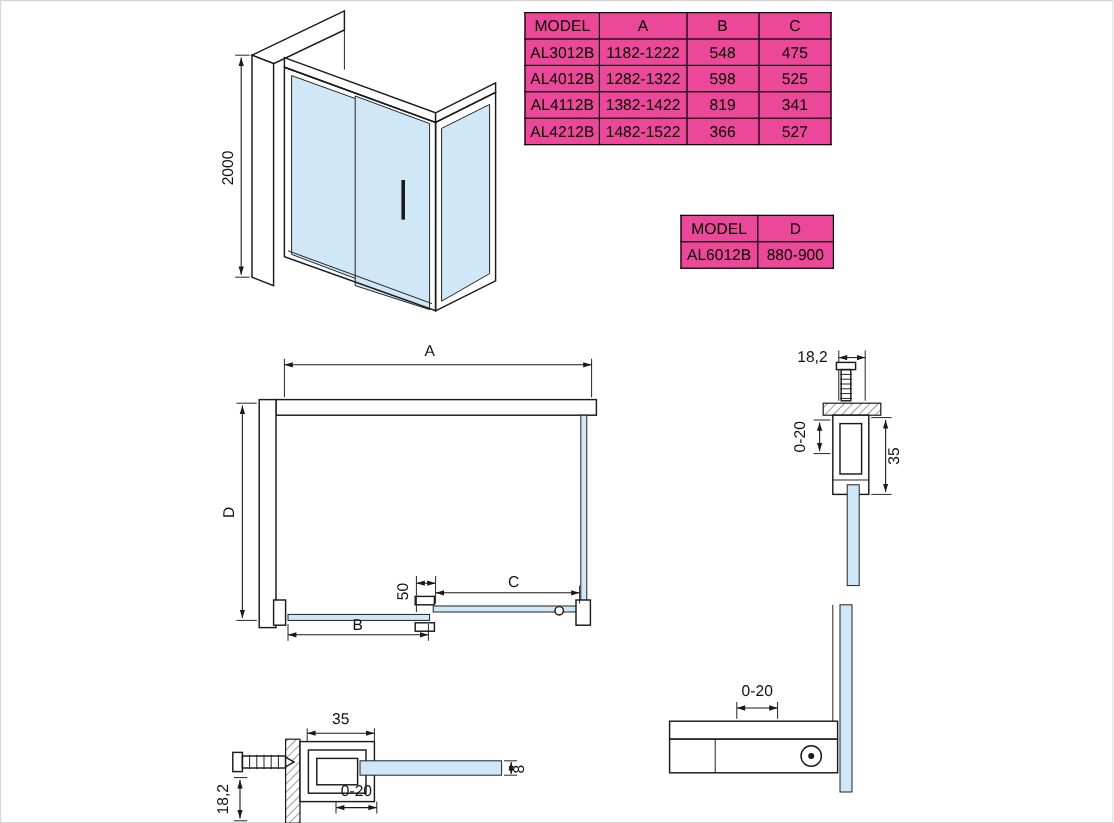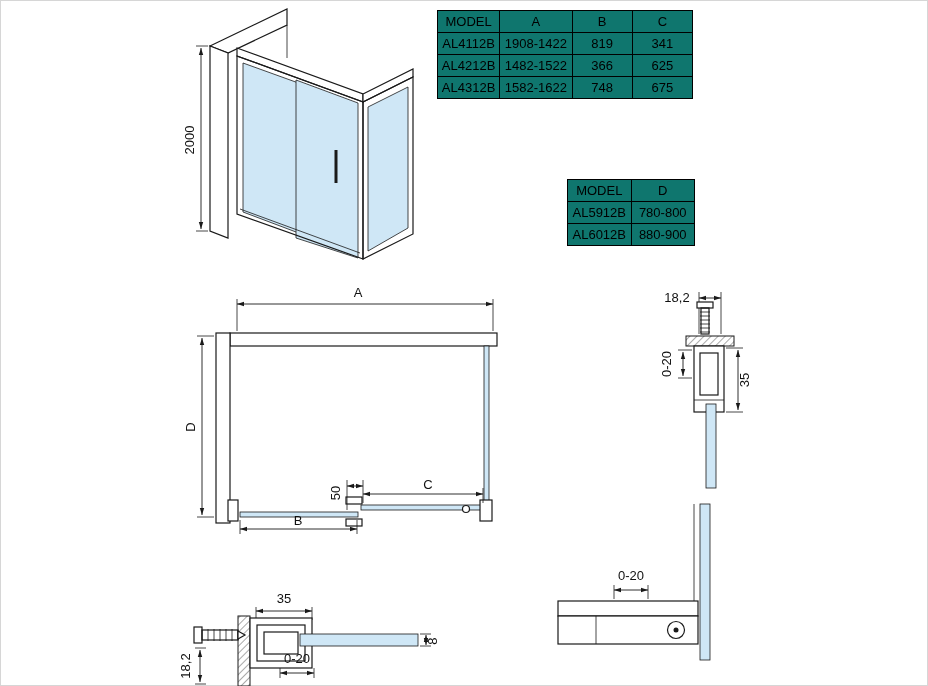--- a/index.html
+++ b/index.html
@@ -29,21 +29,21 @@
   .ext   { stroke: #1a1a1a; stroke-width: 0.8; }
   .dim   { stroke: #1a1a1a; stroke-width: 0.9; fill: none; }
   .dt    { font-family: "Liberation Sans", sans-serif; font-size: 13px; fill: #111; text-anchor: middle; }
   .handle{ stroke: #1a1a1a; stroke-width: 3; }
 
   
   table.spec {
     position: absolute;
     border-collapse: collapse;
     table-layout: fixed;
-    background: #0f766e;
+    background: #ec4899;
   }
   table.spec th, table.spec td {
     border: 1px solid #000;
     font-size: 13px;
     font-weight: 400;
     color: #000;
     text-align: center;
     height: 22px;
     padding: 0 3px;
     white-space: nowrap;
@@ -256,56 +256,58 @@
     <thead>
       <tr>
         <th>MODEL</th>
         <th>A</th>
         <th>B</th>
         <th>C</th>
       </tr>
     </thead>
     <tbody>
       <tr>
+        <td>AL3012B</td>
+        <td>1182-1222</td>
+        <td>548</td>
+        <td>475</td>
+      </tr>
+      <tr>
+        <td>AL4012B</td>
+        <td>1282-1322</td>
+        <td>598</td>
+        <td>525</td>
+      </tr>
+      <tr>
         <td>AL4112B</td>
-        <td>1908-1422</td>
+        <td>1382-1422</td>
         <td>819</td>
         <td>341</td>
       </tr>
       <tr>
         <td>AL4212B</td>
         <td>1482-1522</td>
         <td>366</td>
-        <td>625</td>
-      </tr>
-      <tr>
-        <td>AL4312B</td>
-        <td>1582-1622</td>
-        <td>748</td>
-        <td>675</td>
+        <td>527</td>
       </tr>
     </tbody>
   </table>
 
   <table class="spec" style="left:567px; top:179px; width:128px;">
     <colgroup>
         <col style="width:63px">
         <col style="width:63px">
       </colgroup>
     <thead>
       <tr>
         <th>MODEL</th>
         <th>D</th>
       </tr>
     </thead>
     <tbody>
       <tr>
-        <td>AL5912B</td>
-        <td>780-800</td>
-      </tr>
-      <tr>
         <td>AL6012B</td>
         <td>880-900</td>
       </tr>
     </tbody>
   </table>
 
 </div>
 
 </body></html>

